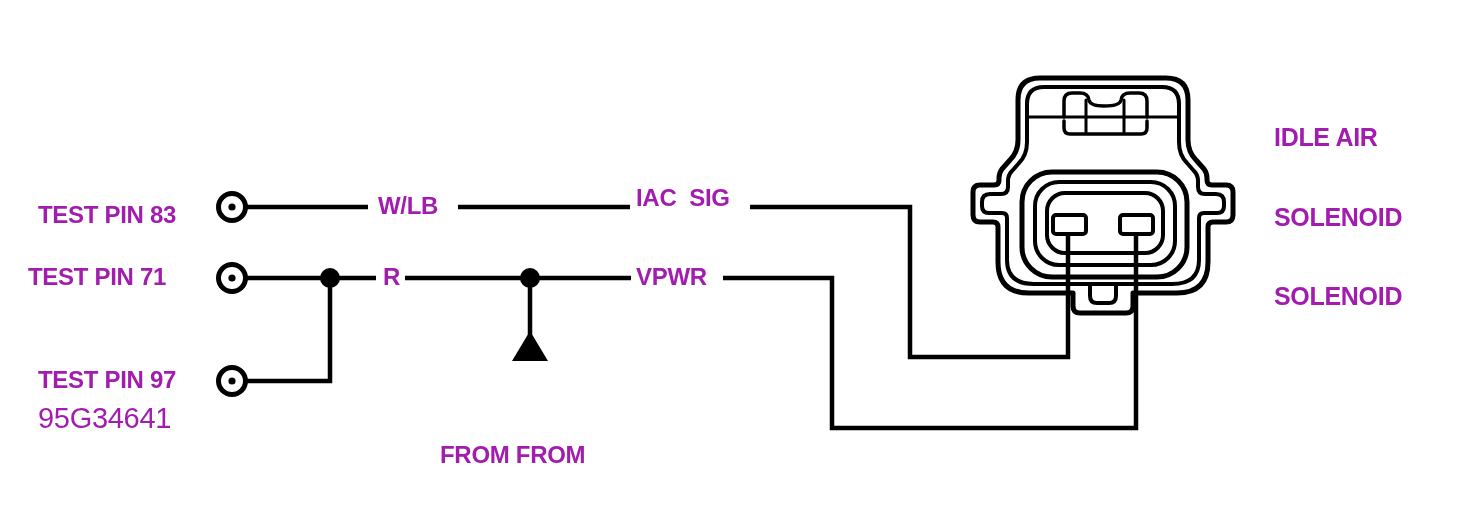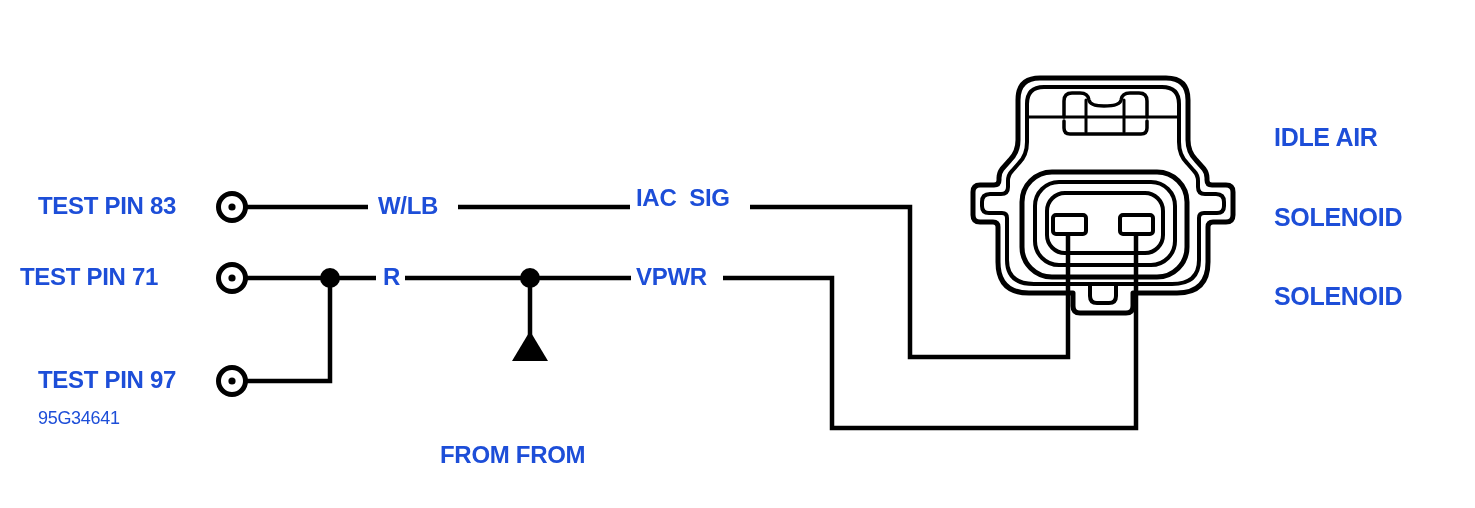--- a/index.html
+++ b/index.html
@@ -23,31 +23,31 @@
     width: 1475px;
     height: 508px;
   }
   .lbl {
     position: absolute;
     font-weight: bold;
     font-size: 24px;
     line-height: 25px;
     letter-spacing: -0.3px;
     white-space: pre;
-    color: #1d4ed8;
+    color: #a21caf;
   }
   .lbl.regular {
     font-weight: normal;
-    font-size: 18px;
+    font-size: 29px;
   }
   .lbl.multiline {
     white-space: pre;
   }
-  #label-test-pin-83 { left: 38px;  top: 193px; text-align: right; }
-  #label-test-pin-71 { left: 20px;  top: 264px; }
+  #label-test-pin-83 { left: 38px;  top: 202px; text-align: right; }
+  #label-test-pin-71 { left: 28px;  top: 264px; }
   #label-test-pin-97 { left: 38px;  top: 367px; }
   #label-fig-number  { left: 38px;  top: 406px; }
   #label-wlb         { left: 378px; top: 193px; }
   #label-iac-sig     { left: 636px; top: 185px; }
   #label-r           { left: 383px; top: 264px; }
   #label-vpwr        { left: 636px; top: 264px; }
   #label-power-relay { left: 440px; top: 382px; line-height: 29px; }
   #label-connector   { left: 1274px; top: 71px; font-size: 25px; line-height: 26.5px; }
 </style>
 </head>

